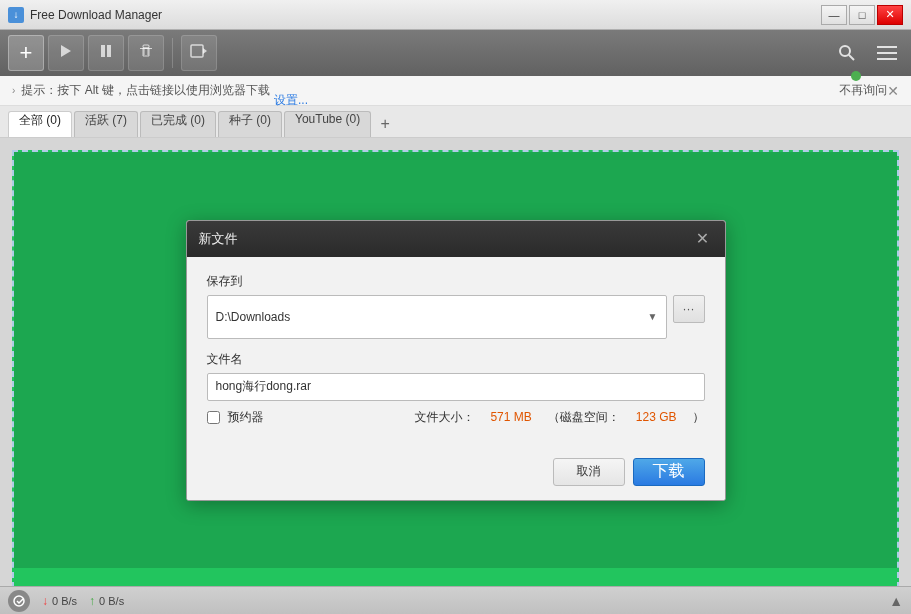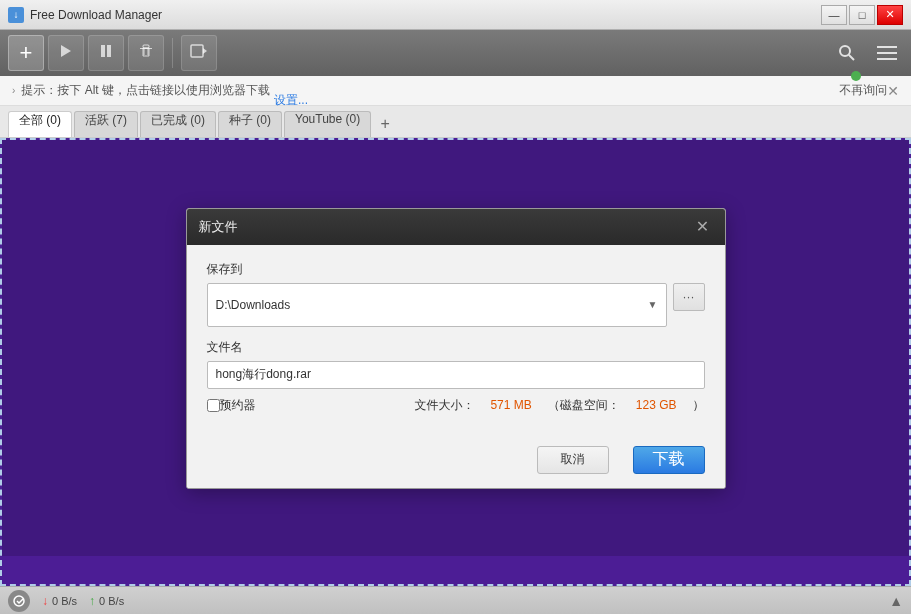--- a/index.html
+++ b/index.html
@@ -196,24 +196,24 @@
       justify-content: center;
       font-size: 16px;
       color: #666;
       cursor: pointer;
       margin-bottom: 2px;
     }
 
     
     .main-content {
       height: calc(614px - 30px - 46px - 30px - 32px - 28px);
-      background: #4c1d95;
+      background: #22c55e;
       position: relative;
       border: 2px dashed #b0cce8;
-      margin: 0;
+      margin: 12px;
     }
 
     
     .status-bar {
       position: absolute;
       bottom: 0;
       left: 0;
       right: 0;
       height: 28px;
       background: linear-gradient(to bottom, #d0d0d0, #c0c0c0);
@@ -368,21 +368,21 @@
 
     .scheduler-row {
       display: flex;
       align-items: center;
       gap: 8px;
       margin-bottom: 6px;
     }
     .checkbox-item {
       display: flex;
       align-items: center;
-      gap: 0;
+      gap: 8px;
       font-size: 12px;
       color: #333;
     }
     .checkbox-item input[type="checkbox"] {
       width: 13px;
       height: 13px;
     }
     .file-info {
       margin-left: auto;
       font-size: 12px;
@@ -394,21 +394,21 @@
     .file-size-value {
       color: #e05500;
     }
     .disk-space-value {
       color: #e05500;
     }
 
     .dialog-footer {
       display: flex;
       justify-content: flex-end;
-      gap: 24px;
+      gap: 8px;
       padding: 10px 20px 14px;
       background: #f2f2f2;
     }
     .cancel-btn {
       width: 72px;
       height: 28px;
       background: linear-gradient(to bottom, #f5f5f5, #e5e5e5);
       border: 1px solid #bbb;
       border-radius: 3px;
       font-size: 12px;

